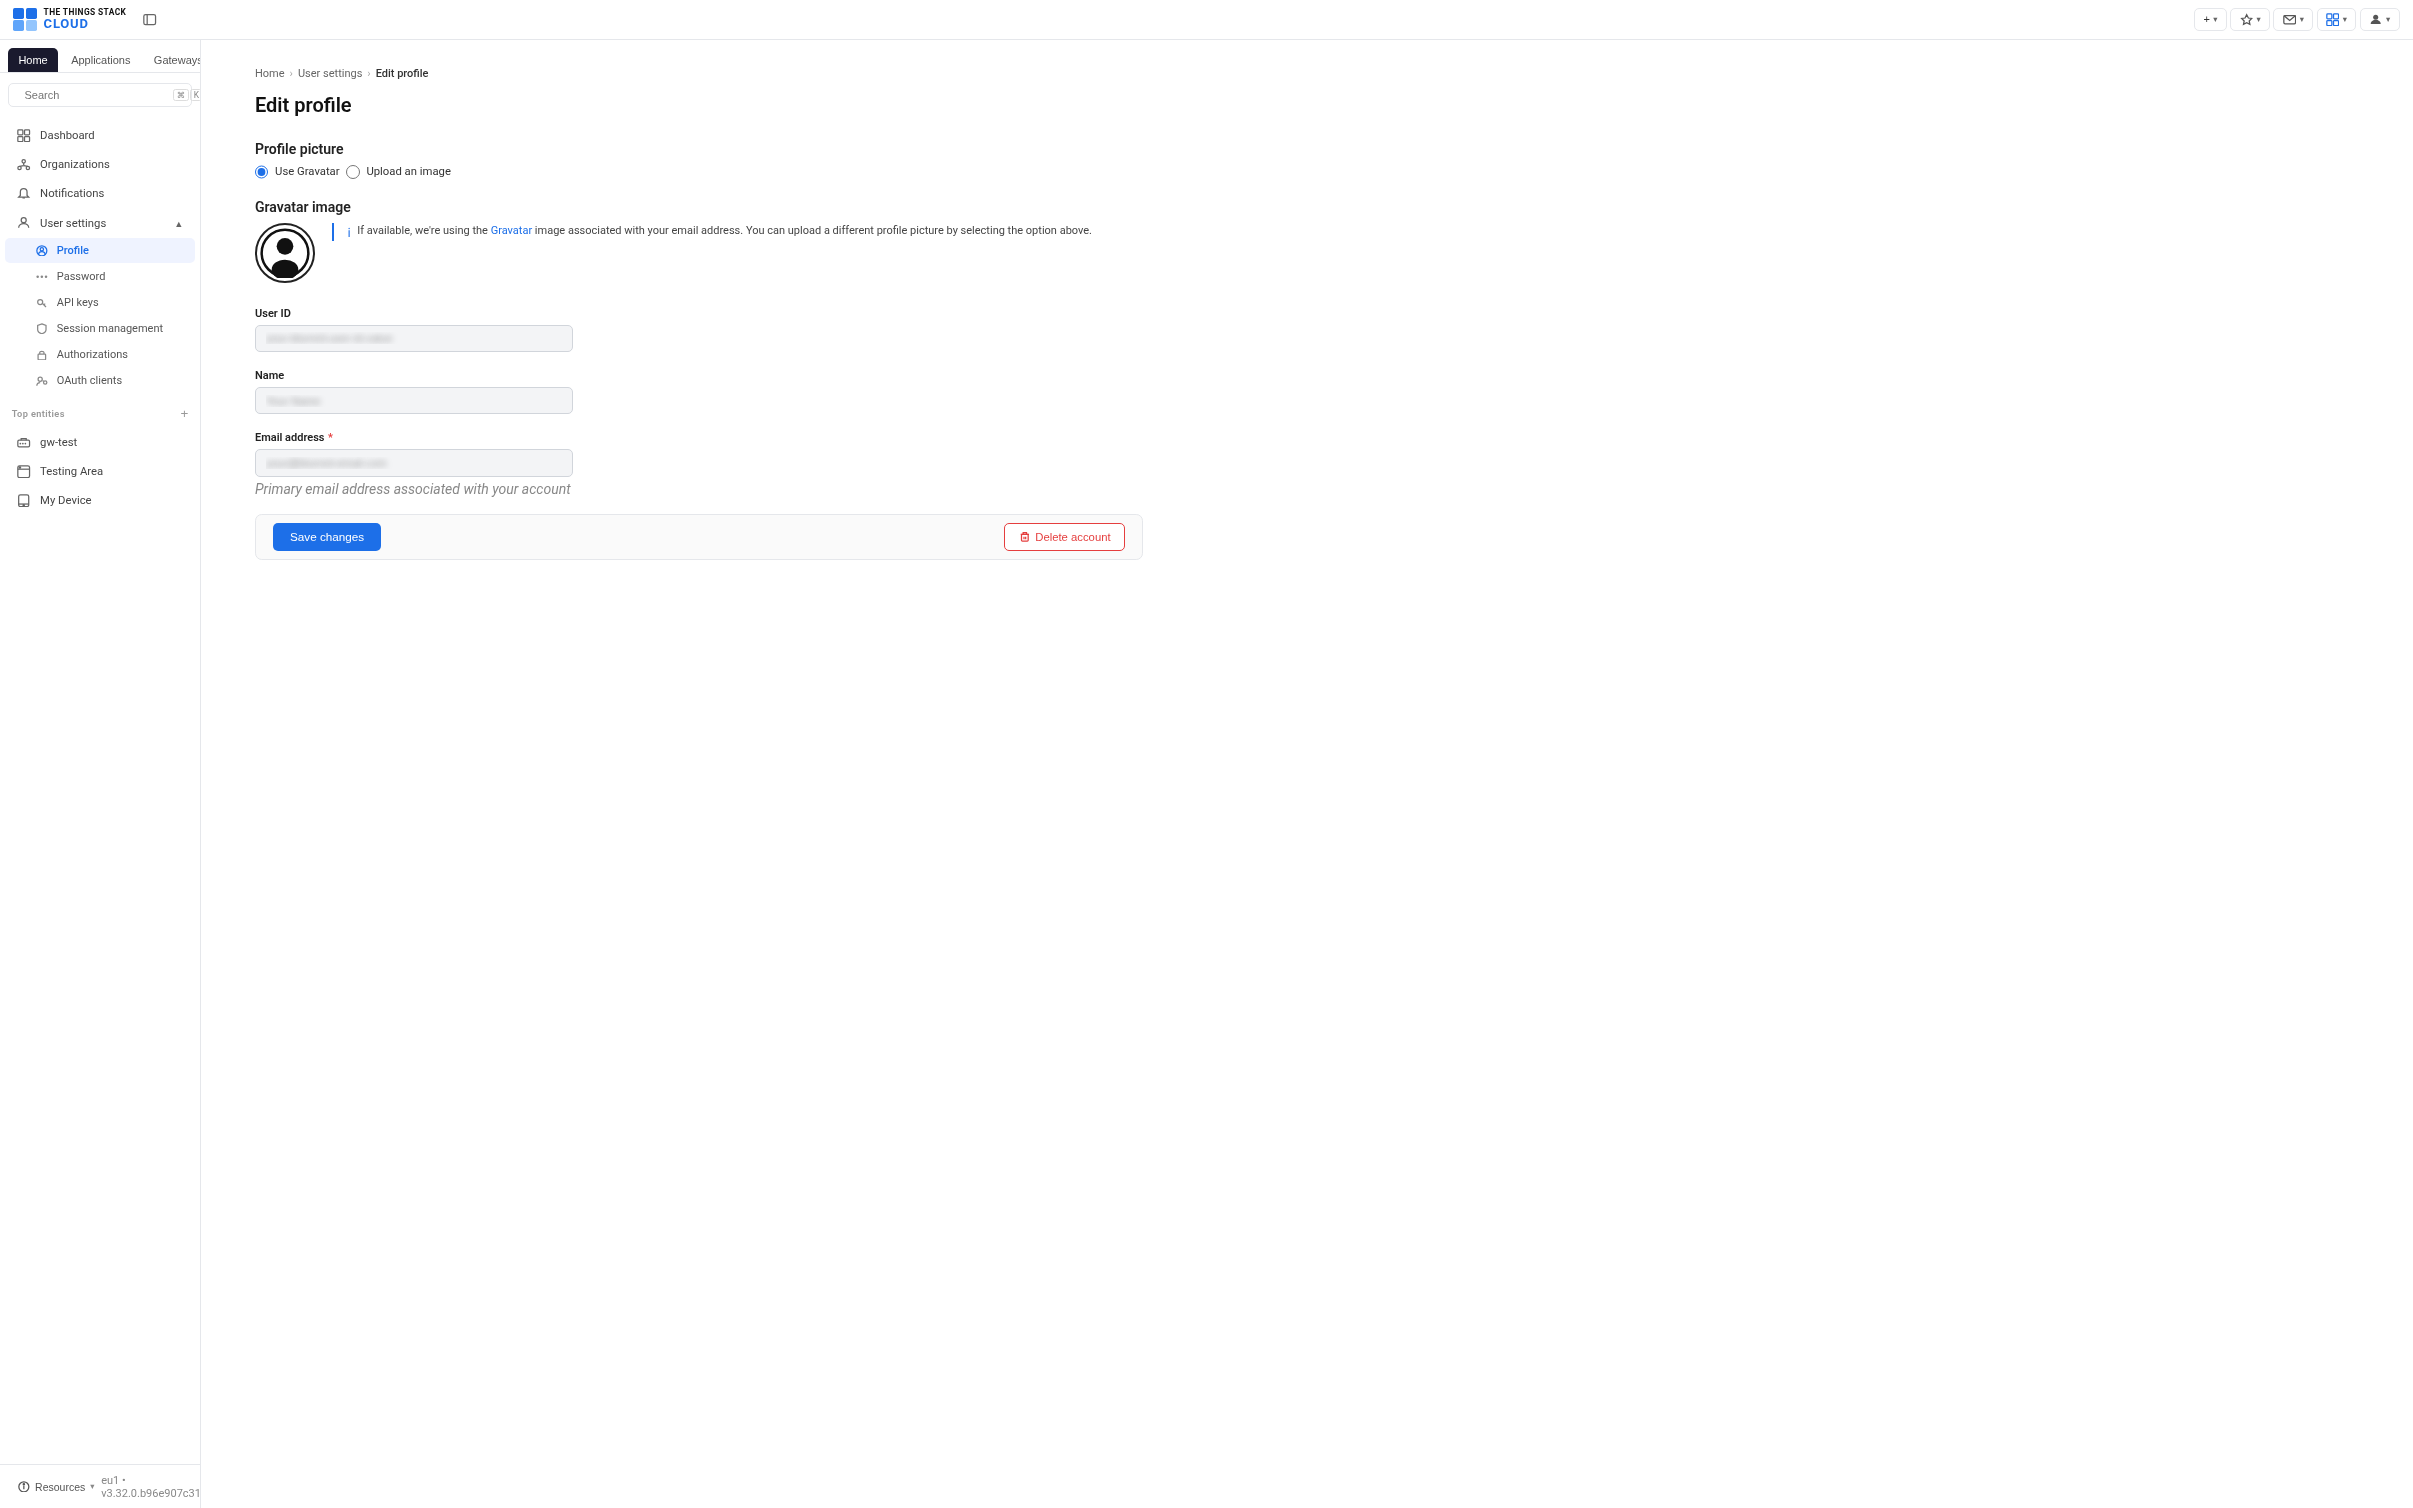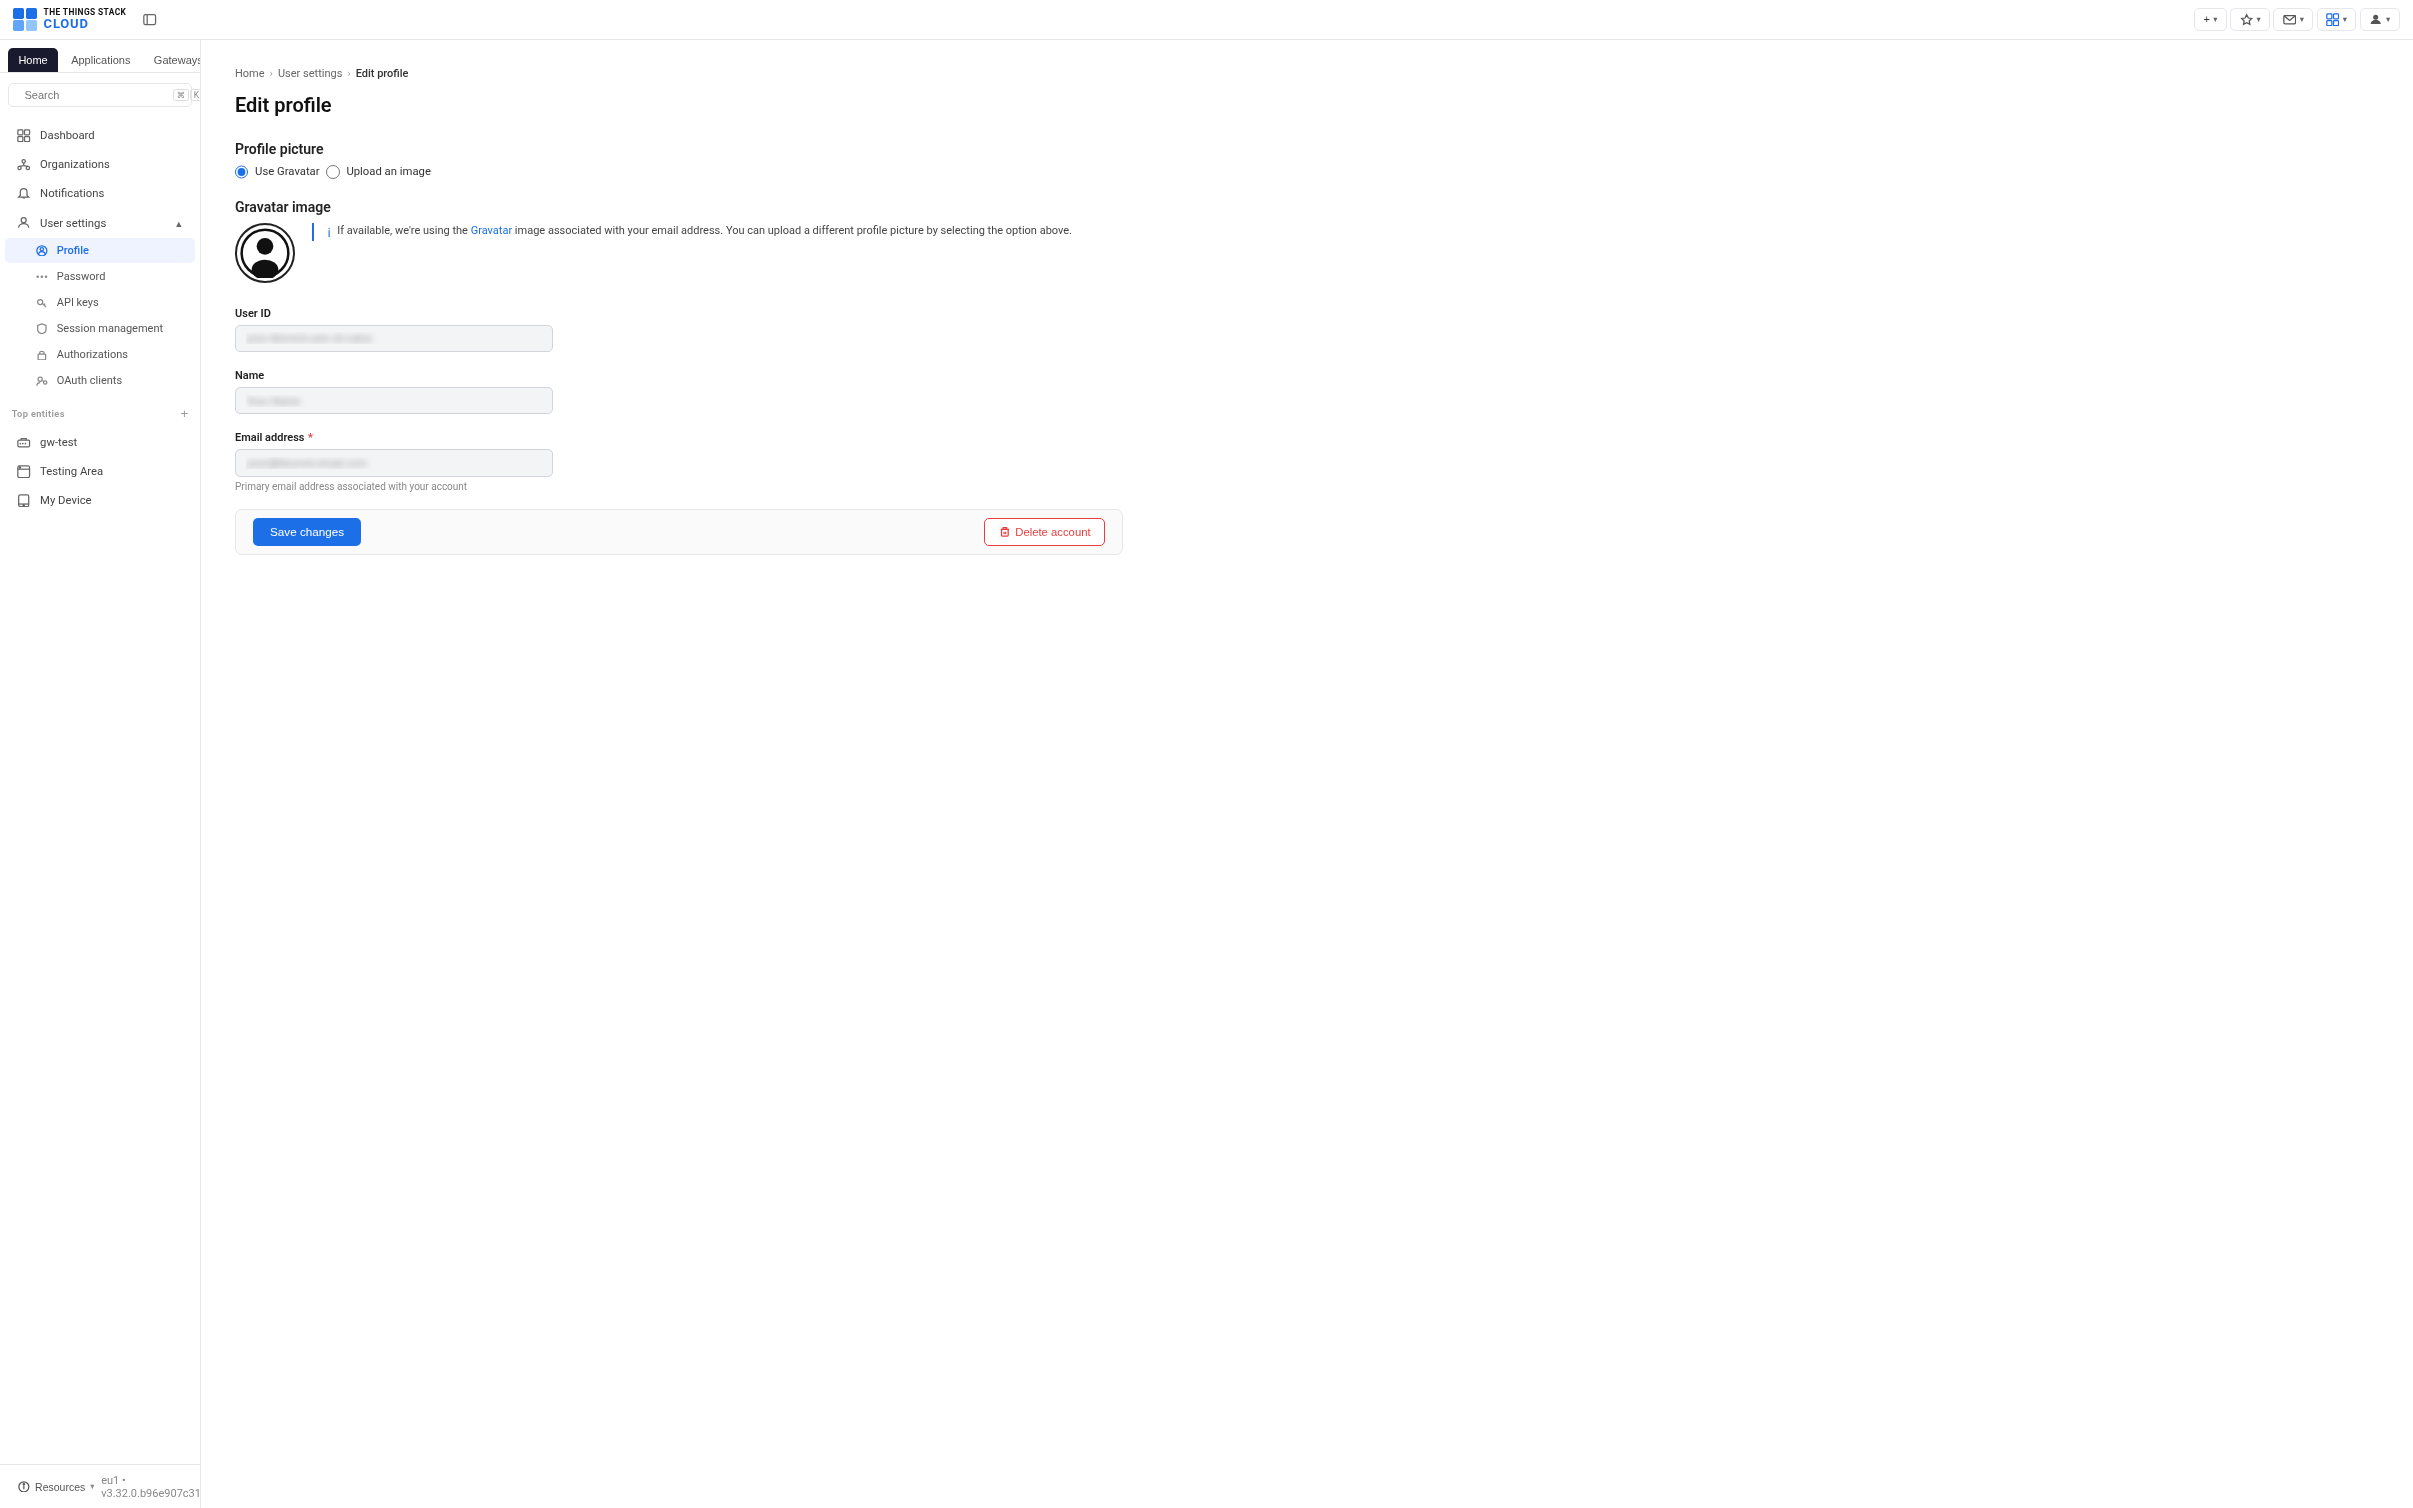--- a/index.html
+++ b/index.html
@@ -32,21 +32,21 @@
     
     .breadcrumb-bar {
       display: flex; align-items: center; padding: 6.7px 20px; border-bottom: 0.8px solid #f0f0f0;
       font-size: 11px; color: #666; flex-shrink: 0;
     }
     .breadcrumb-bar a { color: #666; text-decoration: none; }
     .breadcrumb-sep { margin: 0 5px; color: #aaa; }
     .breadcrumb-current { color: #333; font-weight: 500; }
 
     
-    .app-body { display: flex; flex: 1; overflow: hidden; }
+    .app-body { display: flex; flex: 1; overflow: hidden; gap: 20px; }
 
     
     .sidebar {
       width: 201px; border-right: 0.8px solid #e5e7eb; display: flex; flex-direction: column;
       overflow-y: auto; flex-shrink: 0; background: #fff;
     }
 
     
     .sidebar-tabs { display: flex; padding: 8.4px 8.4px 0; gap: 3.4px; border-bottom: 0.8px solid #e5e7eb; }
     .sidebar-tab {
@@ -125,21 +125,21 @@
     .info-text { font-size: 11px; color: #444; line-height: 1.5; }
     .info-text a { color: #1d6fe8; text-decoration: none; }
 
     
     .form-field { margin-bottom: 17px; }
     .field-label { font-size: 11px; font-weight: 600; color: #222; margin-bottom: 5px; display: flex; align-items: center; gap: 3.4px; }
     .field-input {
       width: 100%; max-width: 318px; padding: 6.7px 10px; border: 0.8px solid #d1d5db;
       border-radius: 5px; font-size: 11px; color: #333; background: #f9fafb; outline: none;
     }
-    .field-hint { font-size: 10px; color: #888; margin-top: 4.2px; }
+    .field-hint { font-size: 14px; color: #888; margin-top: 4.2px; font-style: italic; }
 
     
     .action-bar {
       display: flex; align-items: center; justify-content: space-between;
       padding: 8px 17px; border: 0.8px solid #e5e7eb; border-radius: 6.7px;
       background: #fafafa; margin-top: 6.7px; max-width: 888px;
     }
     .save-btn {
       background: #1d6fe8; color: #fff; border: none; border-radius: 5px;
       padding: 7.5px 17px; font-size: 11.7px; font-weight: 500; cursor: pointer;

